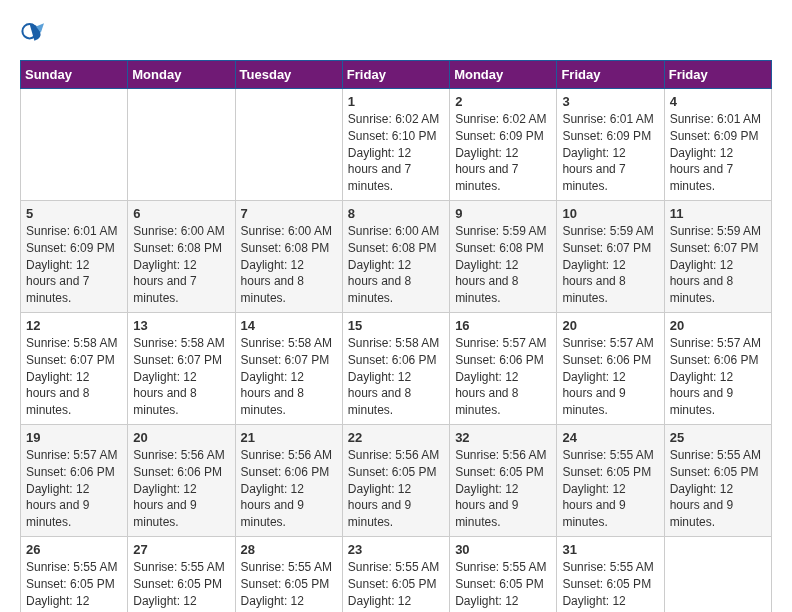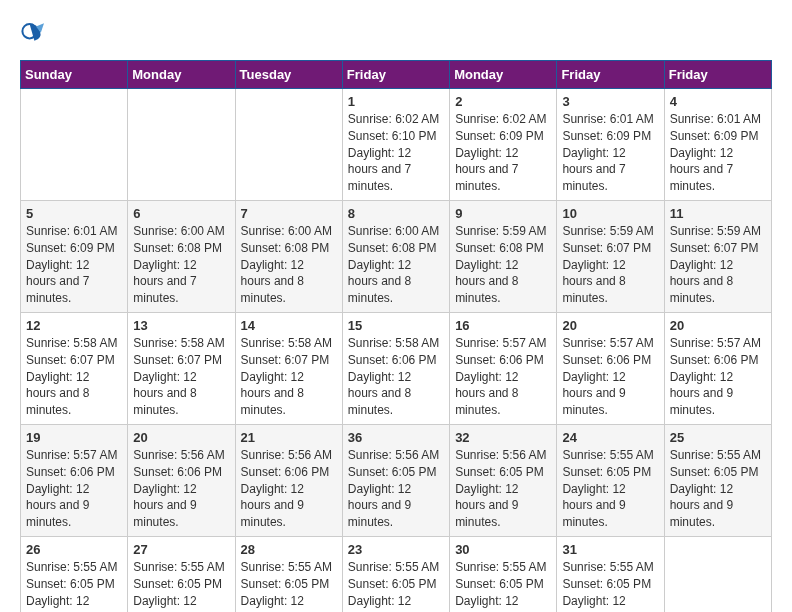--- a/index.html
+++ b/index.html
@@ -246,21 +246,21 @@
 Sunset: 6:06 PM
 Daylight: 12 hours and 9 minutes.</div>
         </td>
         <td>
           <span class="day-number">21</span>
           <div class="day-info" style="white-space: pre-line;">Sunrise: 5:56 AM
 Sunset: 6:06 PM
 Daylight: 12 hours and 9 minutes.</div>
         </td>
         <td>
-          <span class="day-number">36</span>
+          <span class="day-number">22</span>
           <div class="day-info" style="white-space: pre-line;">Sunrise: 5:56 AM
 Sunset: 6:05 PM
 Daylight: 12 hours and 9 minutes.</div>
         </td>
         <td>
           <span class="day-number">32</span>
           <div class="day-info" style="white-space: pre-line;">Sunrise: 5:56 AM
 Sunset: 6:05 PM
 Daylight: 12 hours and 9 minutes.</div>
         </td>

